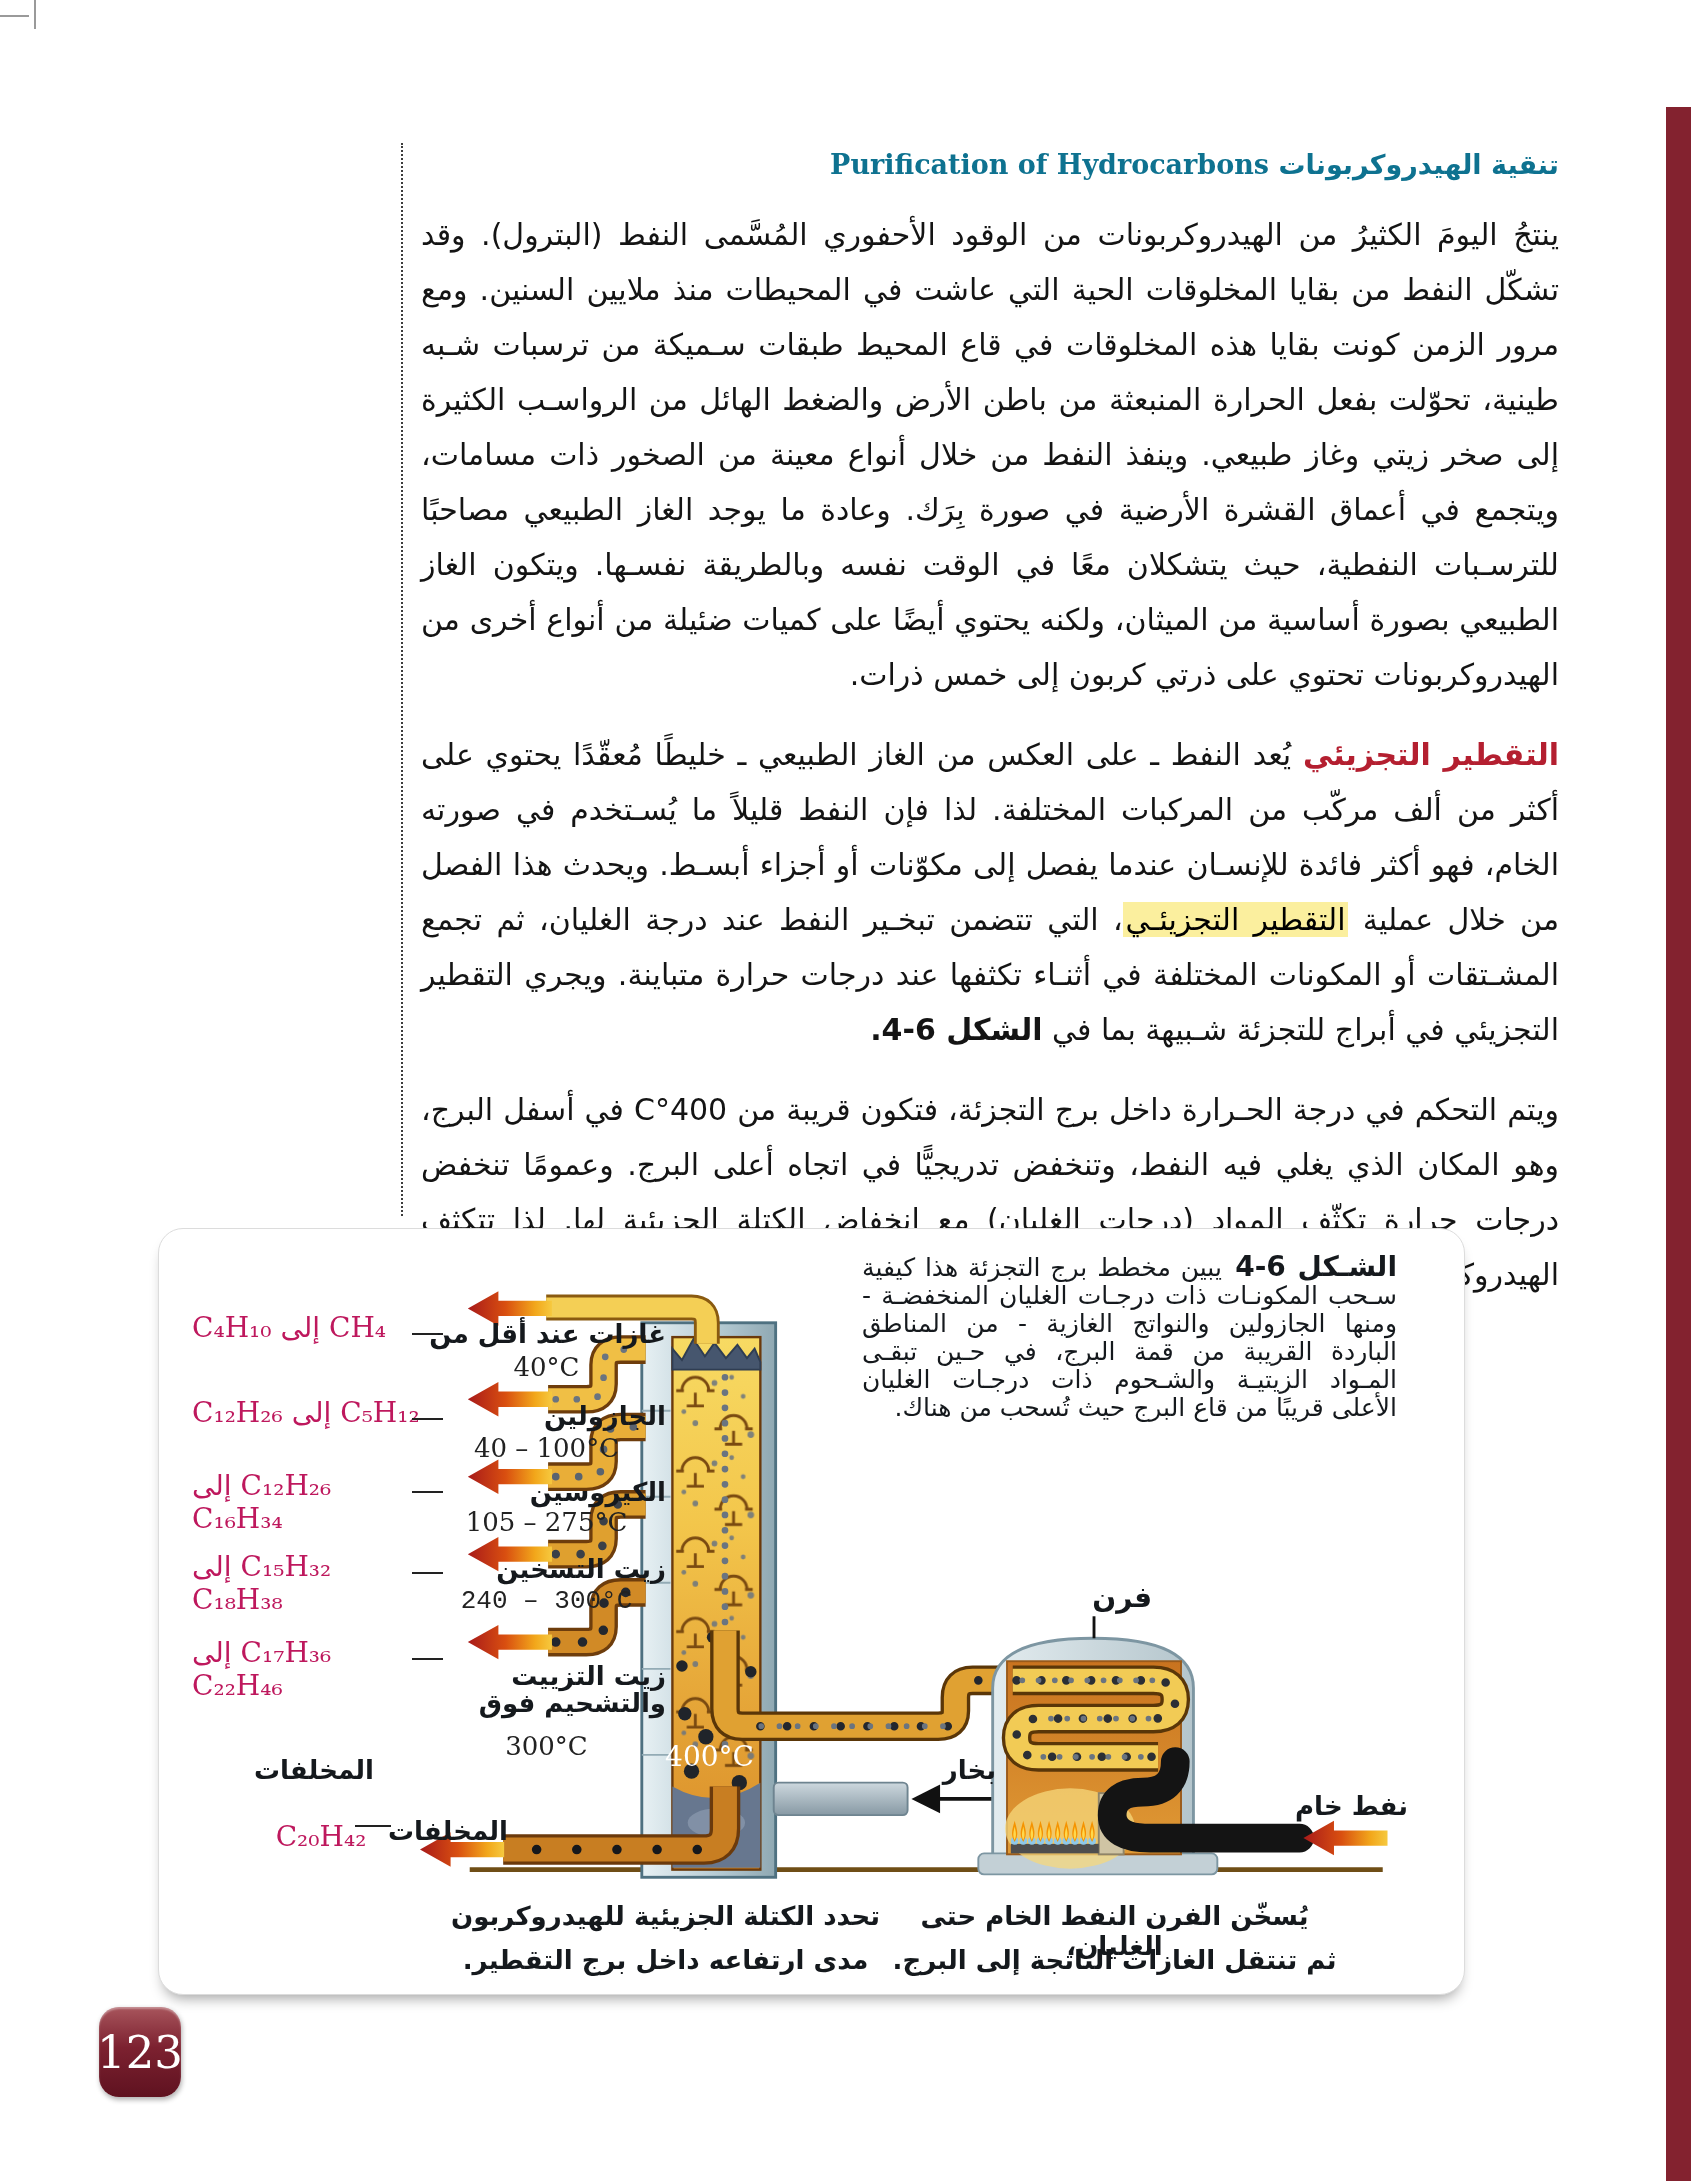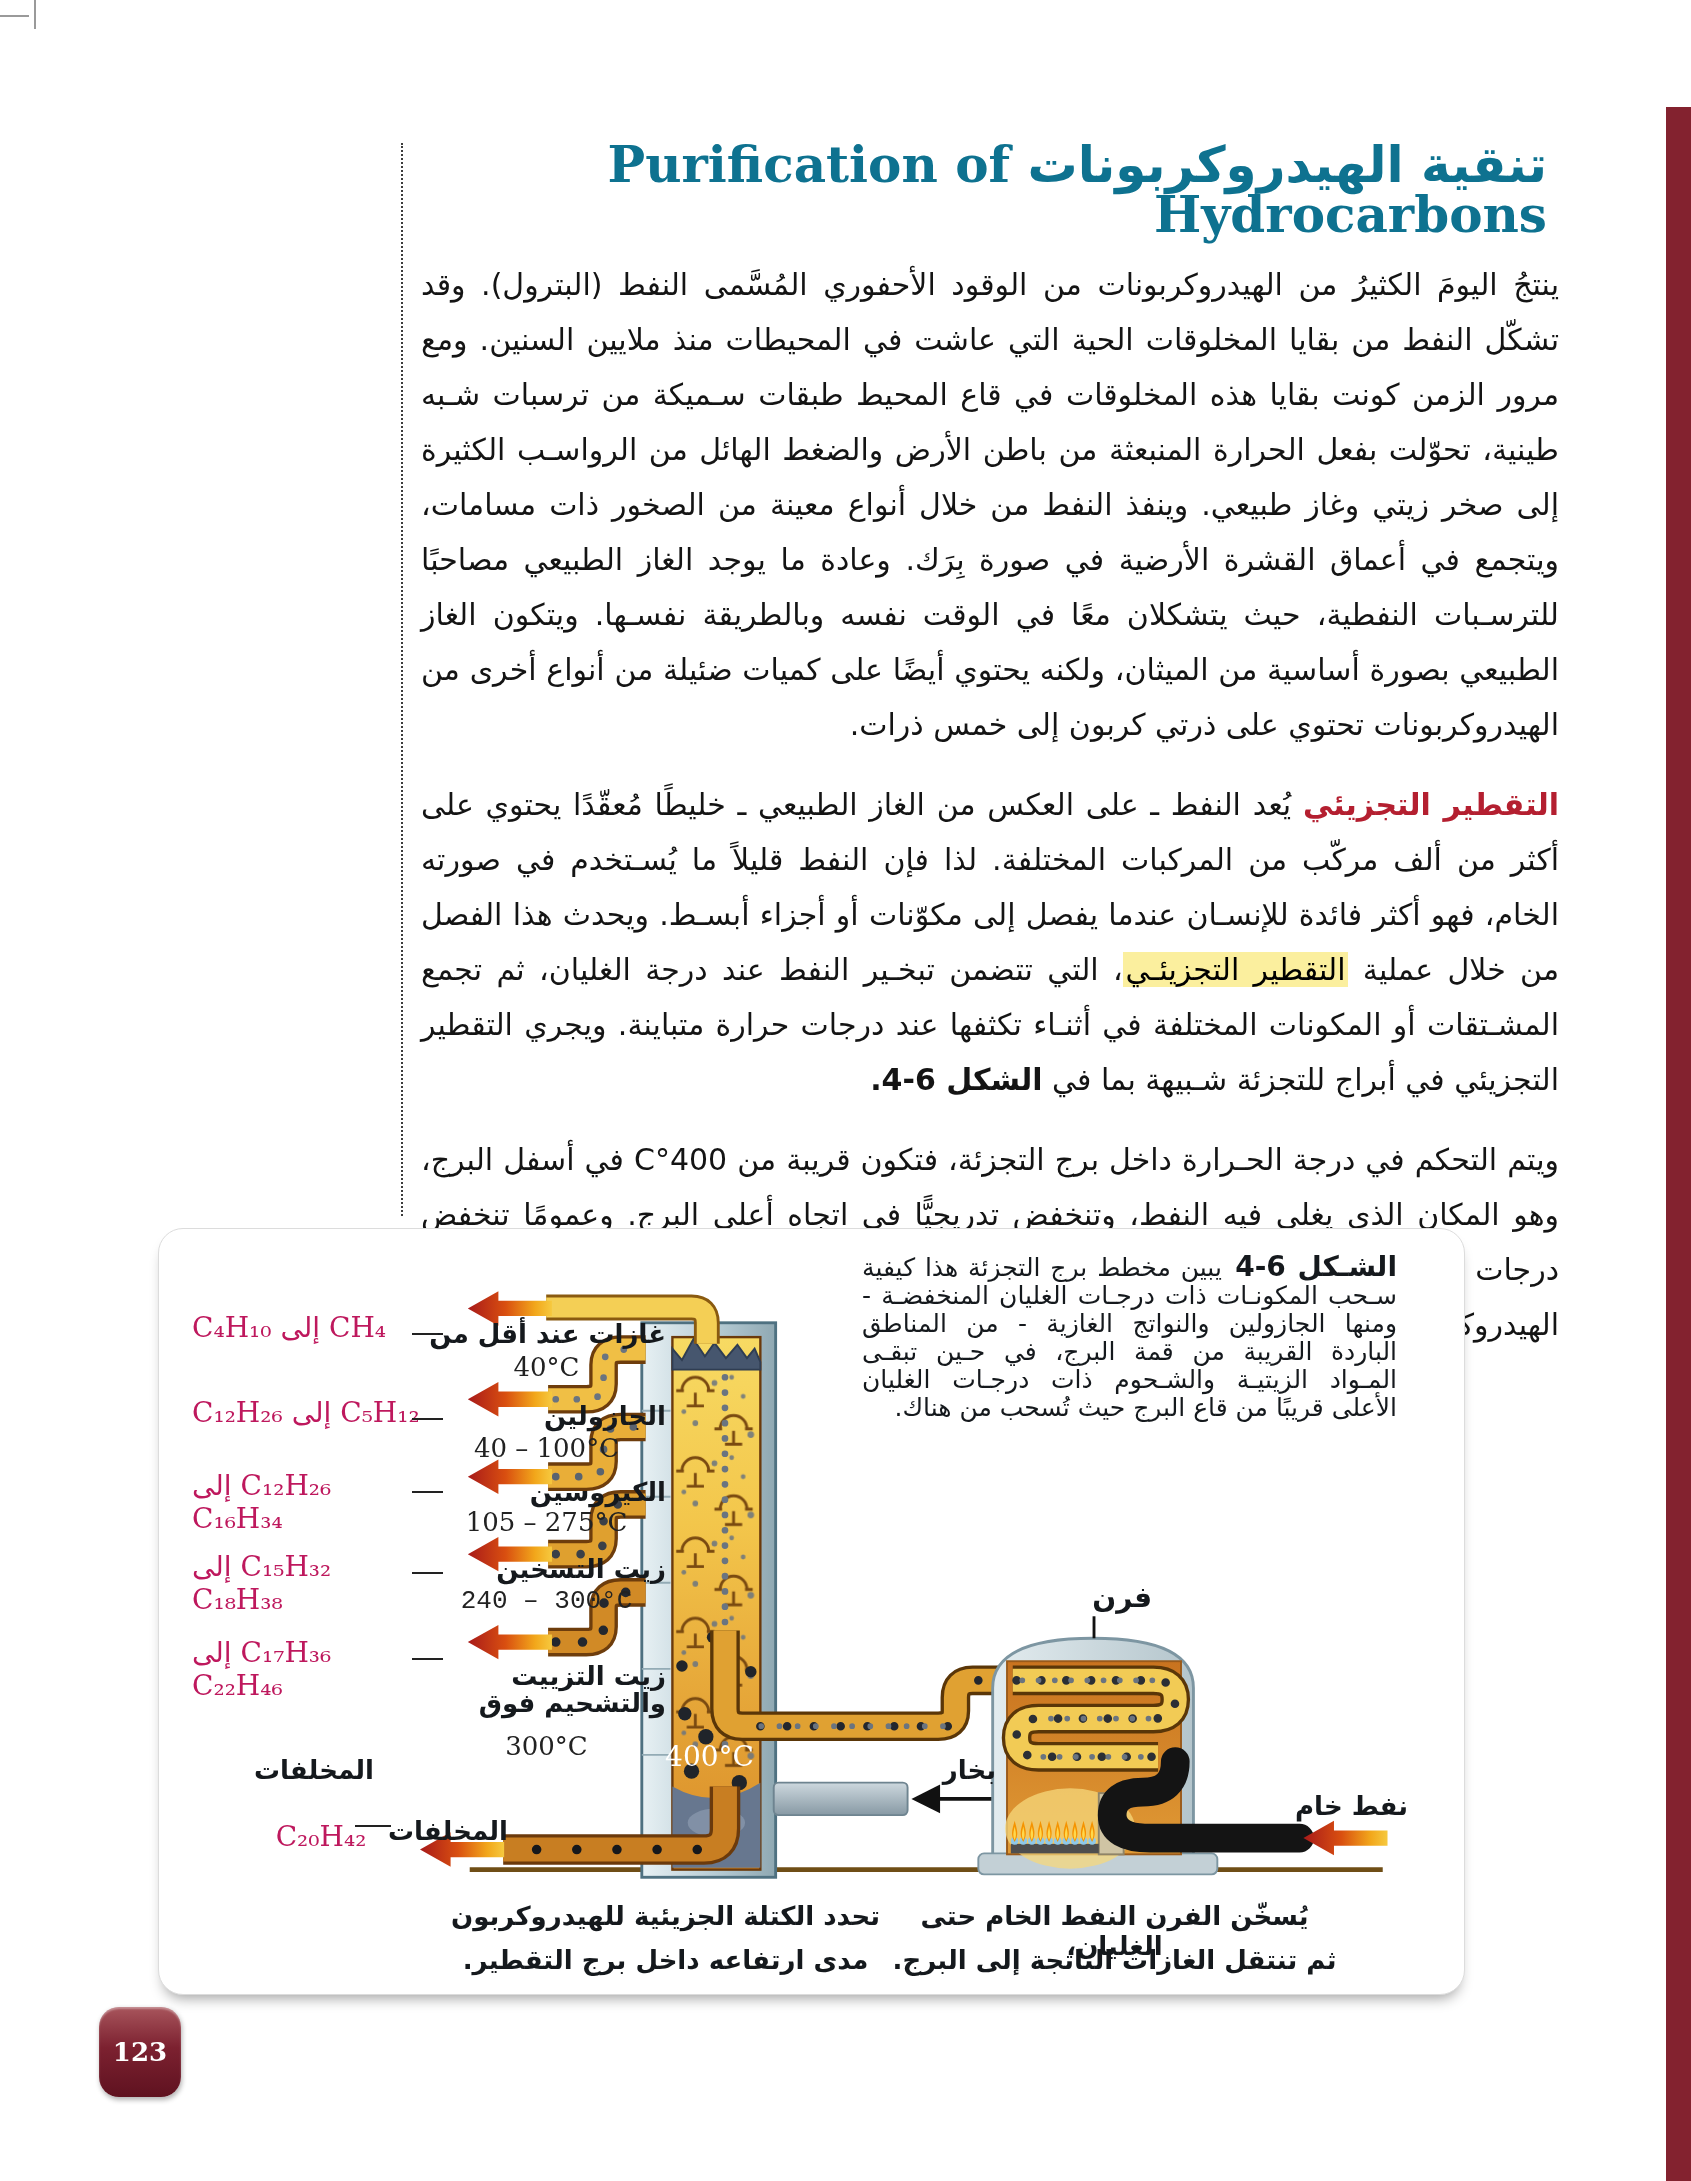--- a/index.html
+++ b/index.html
@@ -2,21 +2,21 @@
 <html lang="ar"><head>
 <meta charset="utf-8">
 <style>
   html,body{margin:0;padding:0;background:#ffffff;}
   .page{position:relative;width:1692px;height:2181px;background:#fff;overflow:hidden;
         font-family:"DejaVu Sans",sans-serif;}
   .cm{position:absolute;background:#9a9a9a;}
   .maroon-bar{position:absolute;right:0;top:107px;width:26px;height:2074px;background:#83222f;}
   .dotted-rule{position:absolute;left:401px;top:143px;height:1073px;border-left:2.9px dotted #3c3c3c;}
   .textcol{position:absolute;left:421px;top:140px;width:1138px;direction:rtl;color:#141414;}
-  .textcol h1{margin:0 12px 17px;font-size:50px;line-height:50px;color:#0e7290;font-weight:bold;text-align:right;}
+  .textcol h1{margin:0 0 17px;font-size:27px;line-height:50px;color:#0e7290;font-weight:bold;text-align:right;}
   .t-en{font-family:"DejaVu Serif","DejaVu Sans",serif;}
   .textcol p{margin:0 0 25px;font-size:30px;line-height:55px;text-align:justify;}
   .lead{color:#b41f30;font-weight:bold;}
   b,strong{font-weight:bold;}
   mark{background:#fbef9e;padding:0 2.9px;}
   
   .fig-card{position:absolute;left:158px;top:1228px;width:1305px;height:765px;background:#fff;
             border:1.9px solid #dcdcdc;border-radius:25px;
             box-shadow:0 9.6px 13.4px -6.7px rgba(0,0,0,.38);}
   .fig-card svg{position:absolute;left:0;top:0;}
@@ -26,21 +26,21 @@
   .fdash{position:absolute;border-top:2.9px solid #222;width:31px;}
   .fig-caption{position:absolute;right:67px;top:24px;width:535px;direction:rtl;text-align:justify;
                font-size:25px;line-height:28px;color:#15191d;}
   .fig-caption .cap-label{font-weight:bold;font-size:28px;padding-left:13.4px;}
   .tower-temp{position:absolute;left:505px;top:511px;width:91px;text-align:center;color:#fff;
               font-family:"DejaVu Serif","DejaVu Sans",serif;font-size:28px;}
   .note{position:absolute;direction:rtl;text-align:center;font-weight:bold;font-size:26px;color:#15191d;width:449px;}
   .page-num{position:absolute;left:99px;top:2007px;width:82px;height:90px;border-radius:20px;
             background:linear-gradient(180deg,#a8555c 0%,#7c2130 45%,#5f1220 100%);
             color:#fff;display:flex;align-items:center;justify-content:center;
-            font-family:"DejaVu Serif","DejaVu Sans",serif;font-weight:bold;font-size:26px;
+            font-family:"DejaVu Serif","DejaVu Sans",serif;font-weight:normal;font-size:45px;
             box-shadow:inset 0 1.9px 1.9px rgba(255,255,255,.35),1px 2.9px 4.8px rgba(0,0,0,.3);}
 </style>
 </head>
 <body>
 
 <div class="page">
   <div class="cm" style="left:34px;top:0;width:1.9px;height:29px;"></div>
   <div class="cm" style="left:0;top:15.3px;width:29px;height:1.9px;"></div>
   <div class="maroon-bar"></div>
   <div class="dotted-rule"></div>

